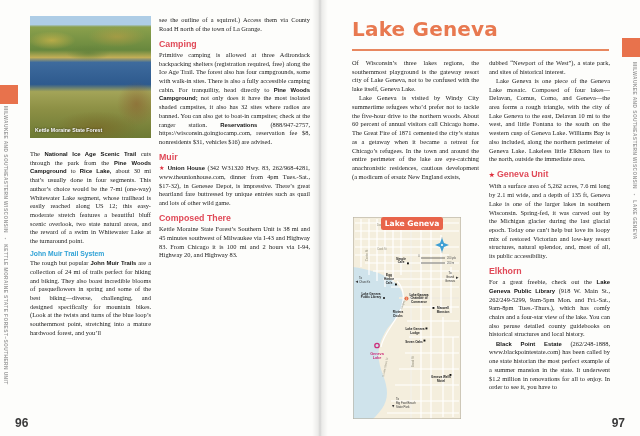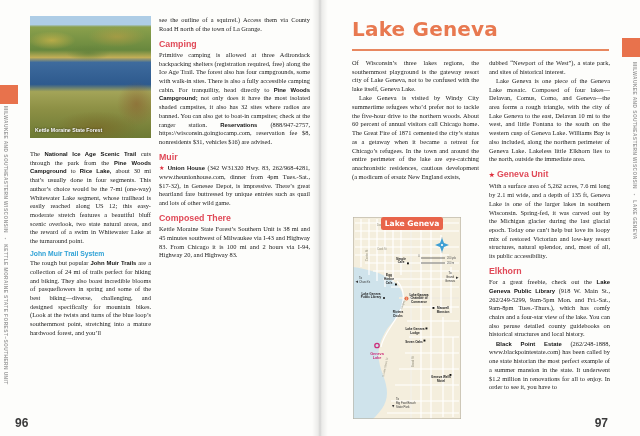--- a/index.html
+++ b/index.html
@@ -255,16 +255,16 @@
   <div class="col" style="left:169px;top:59px;width:121px;height:366px;overflow:hidden;">
     <p>dubbed “Newport of the West”), a state park, and sites of historical interest.</p>
     <p class="ind">Lake Geneva is one piece of the Geneva Lake mosaic. Composed of four lakes—Delavan, Comus, Como, and Geneva—the area forms a rough triangle, with the city of Lake Geneva to the east, Delavan 10 mi to the west, and little Fontana to the south on the western cusp of Geneva Lake. Williams Bay is also included, along the northern perimeter of Geneva Lake. Lakeless little Elkhorn lies to the north, outside the immediate area.</p>
     <div class="h-red"><span class="star">★</span> <span>Geneva Unit</span></div>
     <p>With a surface area of 5,262 acres, 7.6 mi long by 2.1 mi wide, and a depth of 135 ft, Geneva Lake is one of the larger lakes in southern Wisconsin. Spring-fed, it was carved out by the Michigan glacier during the last glacial epoch. Today one can’t help but love its loopy mix of restored Victorian and low-key resort structures, natural splendor, and, most of all, its public accessibility.</p>
     <div class="h-red">Elkhorn</div>
     <p><span>For a great freebie, check out the </span><span class="b">Lake Geneva Public Library</span><span> (918 W. Main St., 262/249-5299, 9am-5pm Mon. and Fri.-Sat., 9am-8pm Tues.-Thurs.), which has comfy chairs and a four-star view of the lake. You can also peruse detailed county guidebooks on historical structures and local history.</span></p>
     <p class="ind"><span class="b">Black Point Estate</span><span> (262/248-1888, www.blackpointestate.com) has been called by one state historian the most perfect example of a summer mansion in the state. It underwent $1.2 million in renovations for all to enjoy. In order to see it, you have to</span></p>
   </div>
 
-  <div class="pagenum" style="right:32px;top:416px;">97</div>
+  <div class="pagenum" style="right:15px;top:416px;">97</div>
 </div>
 
 <div class="gutter"></div>
 
 </body></html>

